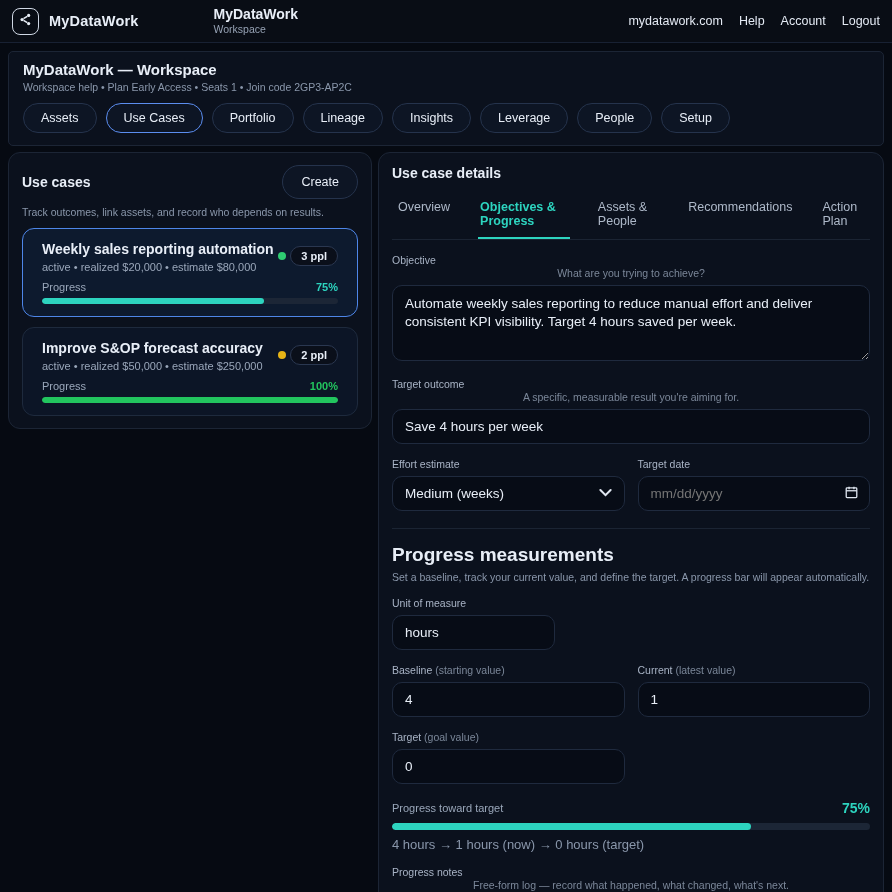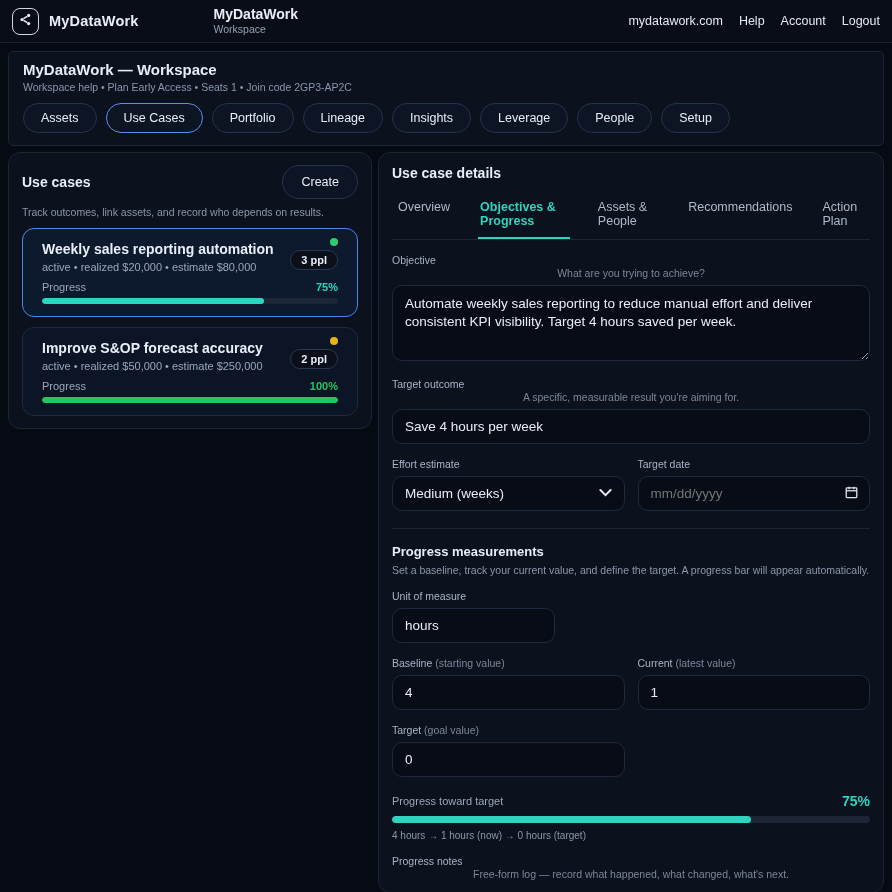--- a/index.html
+++ b/index.html
@@ -58,21 +58,21 @@
   .panel-desc { font-size:10.5px; color:#8a97ab; margin-top:7px; }
   .uc-card {
     margin-top:10px; border-radius:12px; padding:9px 19px 12px;
     background:#0c1526; border:1px solid #1e2a3d; position:relative; cursor:pointer;
   }
   .uc-card.selected { background:#0d1a2e; border-color:#4e86e8; }
   .uc-top { display:flex; justify-content:space-between; }
   .uc-left { padding-top:3px; }
   .uc-title { font-weight:bold; font-size:14px; }
   .uc-meta { font-size:11px; color:#9aa7ba; margin-top:4px; }
-  .uc-right { display:flex; flex-direction:column; align-items:flex-end; gap:4px; }
+  .uc-right { display:flex; flex-direction:row; align-items:center; gap:4px; }
   .status-dot { width:8px; height:8px; border-radius:50%; }
   .ppl-badge {
     background:#0a0f1a; border:1px solid #2a3750; border-radius:999px;
     font-size:11px; font-weight:bold; padding:3px 10px; white-space:nowrap;
   }
   .uc-prog-row { display:flex; justify-content:space-between; margin-top:8px; font-size:11px; }
   .uc-prog-label { color:#9aa7ba; }
   .uc-prog-pct { font-weight:bold; font-size:11px; }
   .bar { height:6px; border-radius:999px; background:#1c2636; margin-top:5px; overflow:hidden; }
   .bar-fill { height:100%; border-radius:999px; }
@@ -97,29 +97,29 @@
   .selwrap .chev {
     position:absolute; right:13px; top:50%; transform:translateY(-38%);
     pointer-events:none; color:#dfe6f0; font-size:13px;
   }
   .datewrap { position:relative; }
   .datewrap .cal {
     position:absolute; right:12px; top:50%; transform:translateY(-32%);
     color:#dfe6f0; font-size:13px; cursor:pointer;
   }
   .divider { border-top:1px solid #1b2433; margin:17px 0 15px; }
-  .sec-title { font-weight:bold; font-size:13px; }
+  .sec-title { font-weight:bold; font-size:19px; }
   .sec-hint { font-size:10.5px; color:#8a97ab; margin-top:5px; }
   .w-unit { width:163px; }
   .half { width:calc(50% - 6.5px); }
   .ptt-row { display:flex; justify-content:space-between; align-items:center; margin-top:16px; }
   .ptt-label { font-size:11px; color:#9aa7ba; }
   .ptt-pct { font-weight:bold; font-size:14px; }
   .bar-lg { height:7px; margin-top:7px; }
-  .ptt-summary { font-size:10px; color:#8a97ab; margin-top:7px; }
+  .ptt-summary { font-size:13px; color:#8a97ab; margin-top:7px; }
 </style>
 </head>
 <body>
 
 <div class="topbar">
   <div class="logo-box">
     <span>
       <svg width="15" height="15" viewBox="0 0 24 24" fill="none" stroke="currentColor" stroke-width="2.4">
         <circle cx="17" cy="5.5" r="2.6" fill="currentColor" stroke="none"></circle>
         <circle cx="6.5" cy="12" r="2.6" fill="currentColor" stroke="none"></circle>

